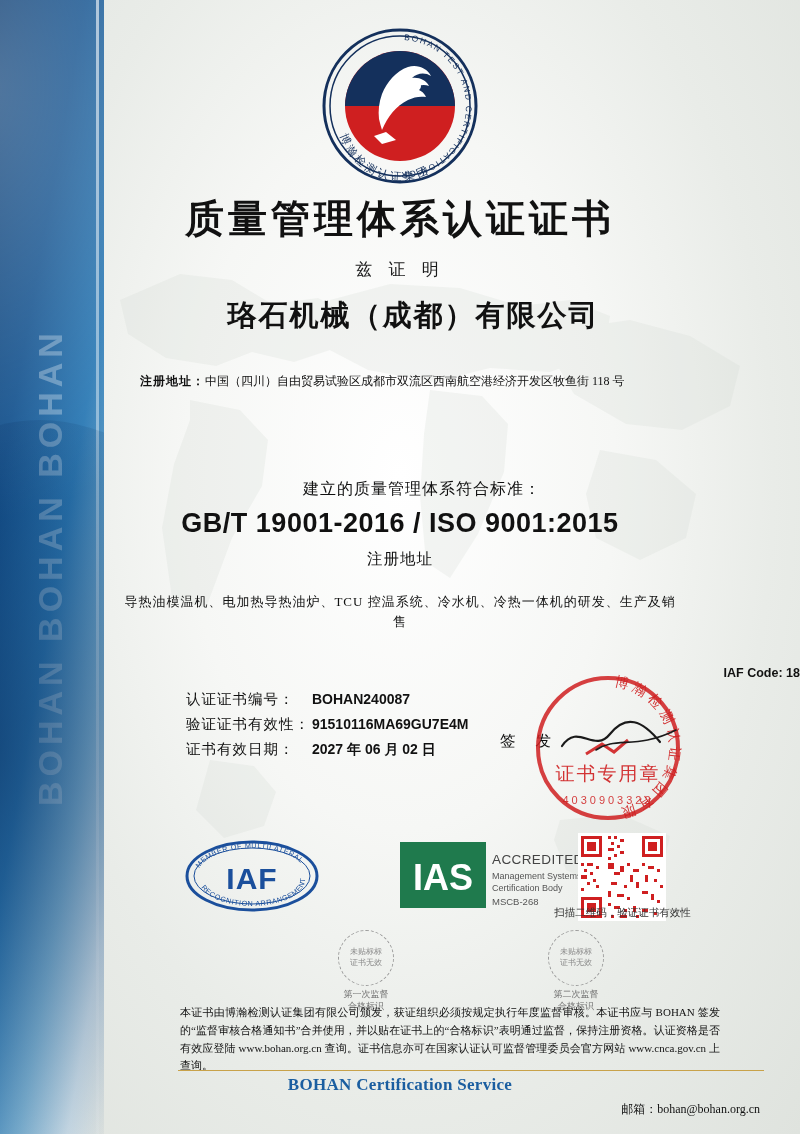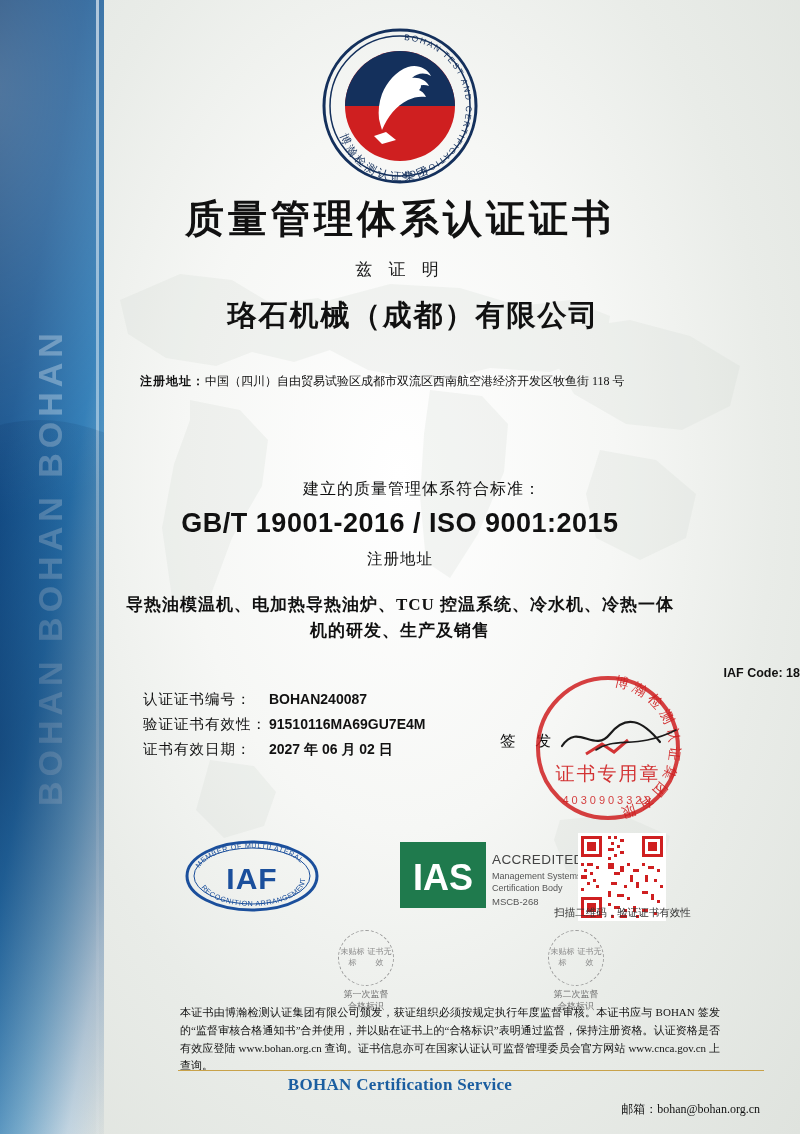--- a/index.html
+++ b/index.html
@@ -91,31 +91,31 @@
     position:absolute;left:0;right:0;top:508px;text-align:center;
     font-family:"Liberation Sans",sans-serif;
     font-weight:700;font-size:27px;letter-spacing:.5px;color:#111;
   }
   .scopelabel{
     position:absolute;left:0;right:0;top:549px;text-align:center;
     font-size:15.5px;letter-spacing:1px;color:#111;
   }
   .scope{
     position:absolute;left:120px;right:120px;top:592px;text-align:center;
-    font-weight:700;font-size:17px;line-height:1.5;letter-spacing:1px;color:#111;
+    font-weight:400;font-size:13px;line-height:1.5;letter-spacing:1px;color:#111;
   }
   .iaf-code{
     position:absolute;left:0;right:0;top:666px;text-align:right;
     font-family:"Liberation Sans",sans-serif;
     font-weight:700;font-size:12.5px;color:#111;
   }
 
   
   .details{position:absolute;left:143px;top:690px;font-size:14.5px;color:#111;}
-  .drow{display:flex;align-items:baseline;height:25px;}
+  .drow{display:flex;align-items:baseline;height:25px;margin-left:43px;}
   .dlab{width:126px;letter-spacing:1px;}
   .dval{font-family:"Liberation Sans",sans-serif;font-weight:700;font-size:14px;}
   .signoff{
     position:absolute;left:500px;top:731px;font-size:15.5px;letter-spacing:8px;color:#111;
   }
 
   
   .seal{position:absolute;left:528px;top:668px;width:160px;height:160px;}
   .sign-script{
     position:absolute;left:556px;top:716px;width:130px;height:44px;
@@ -127,21 +127,21 @@
   .qr{position:absolute;left:578px;top:833px;width:88px;height:88px;background:#fff;}
   .qr-cap{
     position:absolute;left:540px;top:906px;width:165px;text-align:center;
     font-size:10.5px;color:#333;
   }
 
   
   .stamp{position:absolute;width:92px;height:78px;text-align:center;color:#6f6f6f;}
   .stamp .circ{
     width:54px;height:54px;border-radius:50%;border:1px dashed #9a9a9a;
-    margin:0 auto 3px;display:flex;flex-direction:row;align-items:center;justify-content:center;
+    margin:0 auto 3px;display:flex;flex-direction:column;align-items:center;justify-content:center;
     font-size:8px;line-height:1.35;color:#8a8a8a;
   }
   .stamp .cap{font-size:9px;line-height:1.3;}
   .stamp1{left:320px;top:930px;}
   .stamp2{left:530px;top:930px;}
 
   .legal{
     position:absolute;left:180px;right:80px;top:1004px;
     font-size:11px;line-height:1.62;color:#111;text-align:justify;
   }

